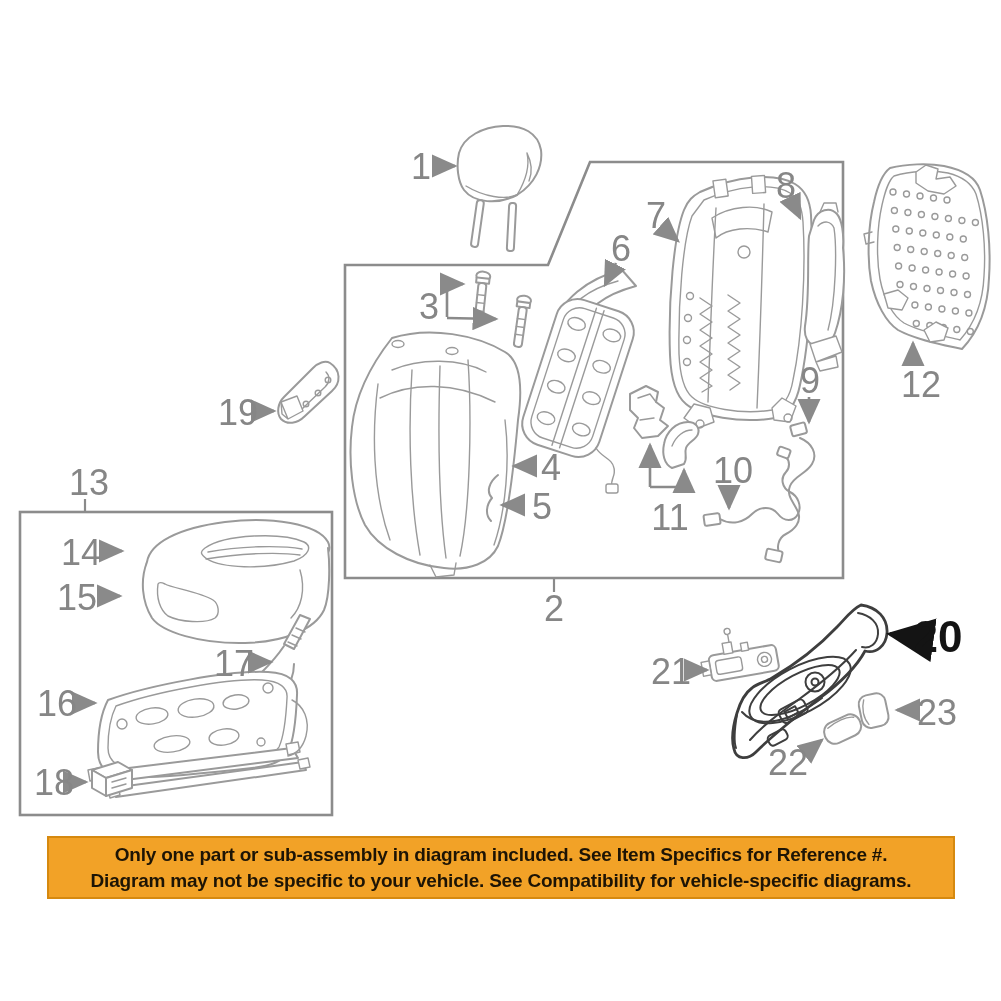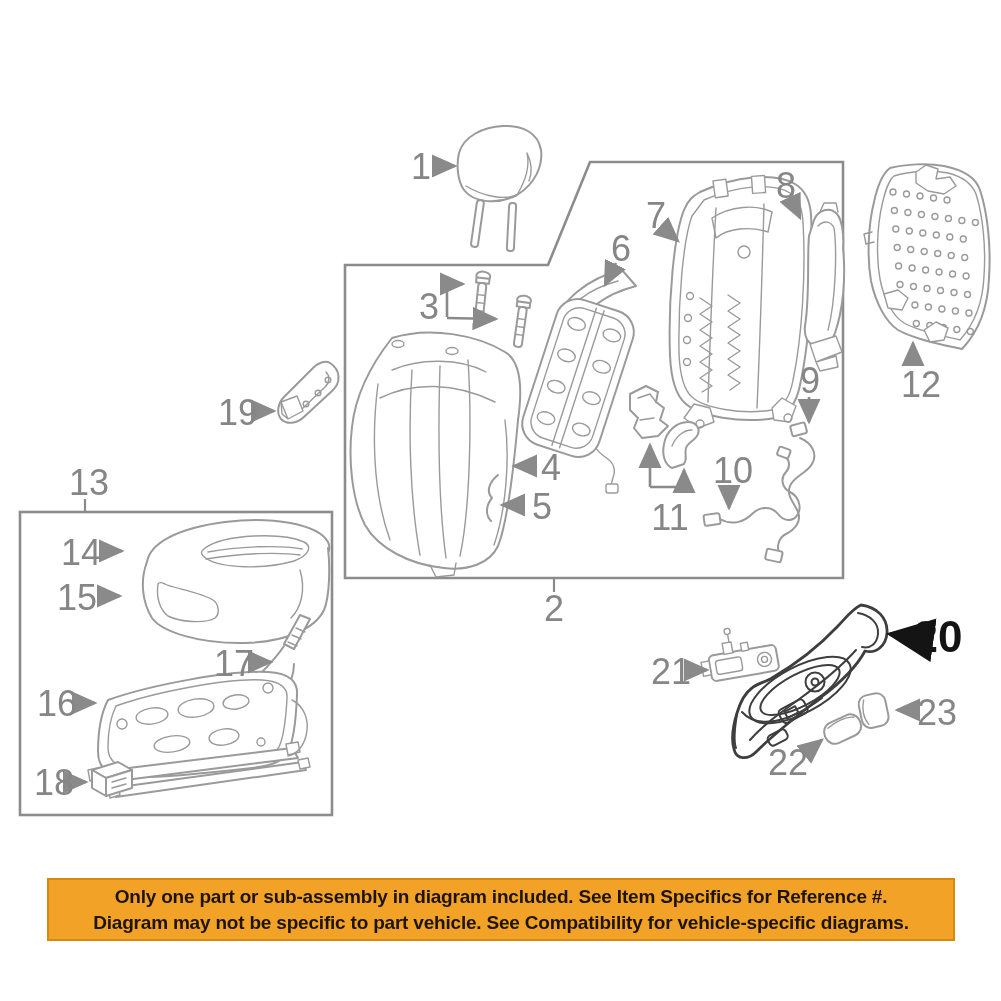--- a/index.html
+++ b/index.html
@@ -14,21 +14,21 @@
   .arrow{stroke:#8a8a8a;stroke-width:2.6;fill:none;}
   .tick{stroke:#8a8a8a;stroke-width:2.2;}
   .arrow-black{stroke:#141414;stroke-width:4;fill:none;}
   .callout{fill:#868686;font-size:36px;font-family:"Liberation Sans",sans-serif;}
   .callout-black{fill:#141414;font-size:44px;font-weight:bold;font-family:"Liberation Sans",sans-serif;}
   .hl{stroke:#3e3e3e;stroke-width:2.8;stroke-linejoin:round;stroke-linecap:round;fill:none;}
   .hl-thin{stroke:#3e3e3e;stroke-width:2;stroke-linejoin:round;stroke-linecap:round;fill:none;}
   #banner{position:absolute;left:47px;top:836px;width:908px;height:63px;box-sizing:border-box;
           background:#F2A227;border:2px solid #D6890F;display:flex;flex-direction:column;
           justify-content:center;align-items:center;font-weight:bold;font-size:19px;
-          line-height:26px;color:#1d1405;letter-spacing:-0.2px;white-space:nowrap;margin-top:42px;}
+          line-height:26px;color:#1d1405;letter-spacing:-0.2px;white-space:nowrap;}
 </style>
 </head>
 <body>
 
 <div id="stage">
 
 <svg id="diagram-svg" width="1001" height="1001" viewBox="0 0 1001 1001">
   <defs>
     <marker id="ah" markerWidth="11" markerHeight="9" refX="9" refY="4.5" orient="auto">
       <path d="M0,0 L10,4.5 L0,9 Z" fill="#8a8a8a"></path>
@@ -338,15 +338,15 @@
     <text class="callout" x="238" y="425">19</text>
     <text class="callout-black" x="938" y="652">20</text>
     <text class="callout" x="671" y="684">21</text>
     <text class="callout" x="788" y="775">22</text>
     <text class="callout" x="937" y="725">23</text>
   </g>
 </svg>
 
   <div id="banner">
     <div>Only one part or sub-assembly in diagram included. See Item Specifics for Reference #.</div>
-    <div>Diagram may not be specific to part vehicle. See Compatibility for vehicle-specific diagrams.</div>
+    <div>Diagram may not be specific to your vehicle. See Compatibility for vehicle-specific diagrams.</div>
   </div>
 </div>
 
 </body></html>

